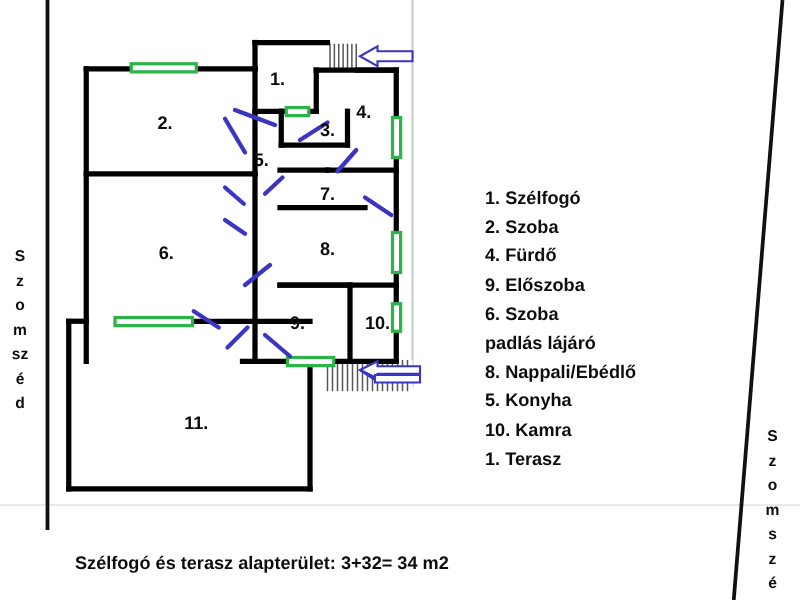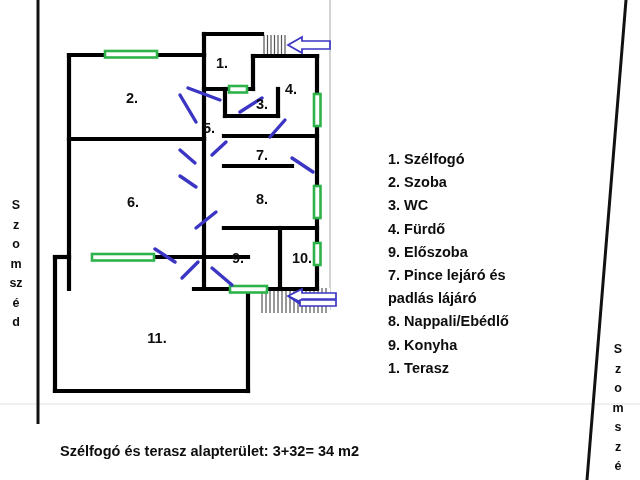--- a/index.html
+++ b/index.html
@@ -178,27 +178,27 @@
       <text x="262" y="204">8.</text>
       <text x="238" y="263">9.</text>
       <text x="302" y="263">10.</text>
       <text x="157" y="343">11.</text>
     </g>
   </svg>
 
   <div id="legend">
     <div class="legend-row">1. Szélfogó</div>
     <div class="legend-row">2. Szoba</div>
-    <div class="legend-row">3. WC</div>
     <div class="legend-row">4. Fürdő</div>
     <div class="legend-row">9. Előszoba</div>
-    <div class="legend-row">7. Pince lejáró és</div>
+    <div class="legend-row">6. Szoba</div>
     <div class="legend-row">padlás lájáró</div>
     <div class="legend-row">8. Nappali/Ebédlő</div>
-    <div class="legend-row">9. Konyha</div>
+    <div class="legend-row">5. Konyha</div>
+    <div class="legend-row">10. Kamra</div>
     <div class="legend-row">1. Terasz</div>
   </div>
 
   <div id="notes">
     <div>Szélfogó és terasz alapterület: 3+32= 34 m2</div>
   </div>
 
   <div class="vlabel" id="neighbour-left">
     <span>S</span>
     <span>z</span>

